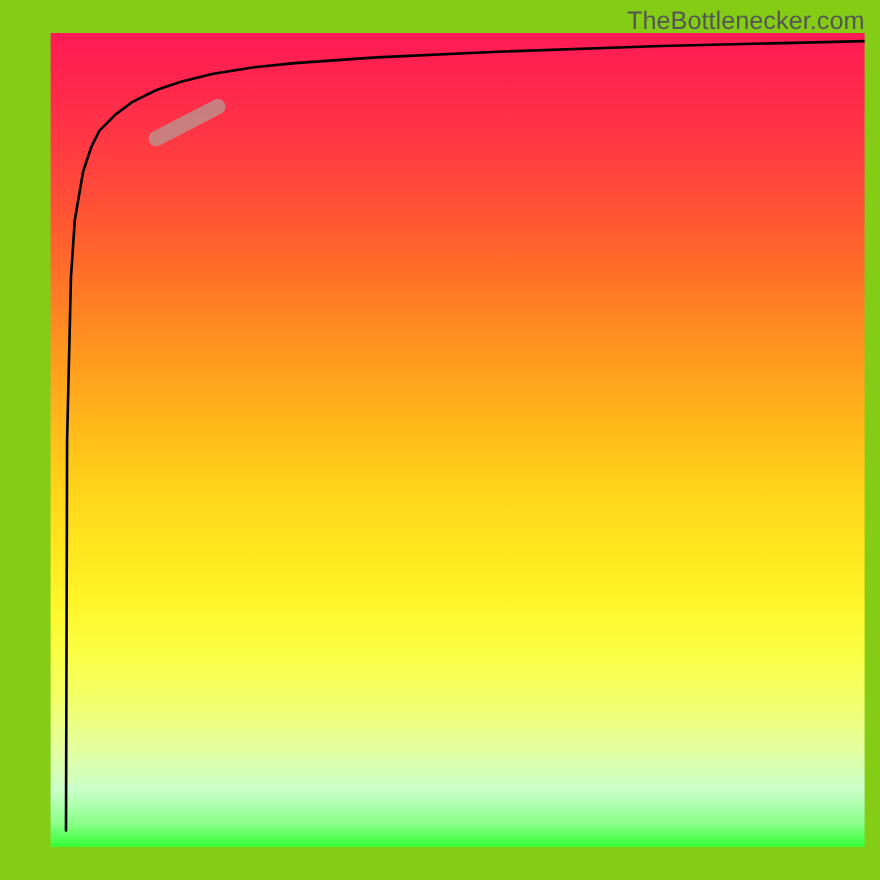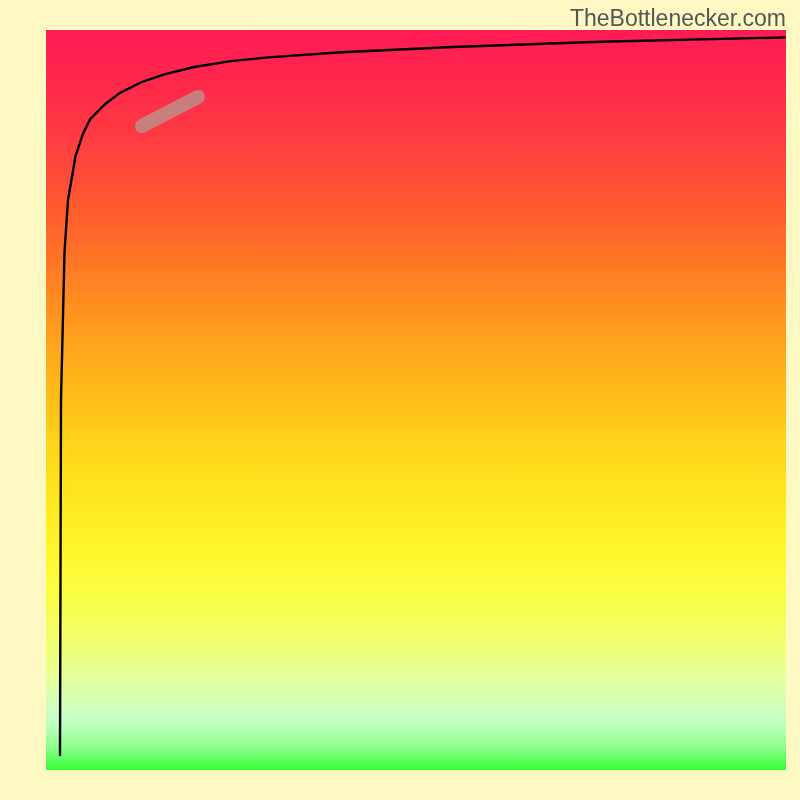--- a/index.html
+++ b/index.html
@@ -8,21 +8,21 @@
     width: 800px;
     height: 800px;
     background: #000;
     overflow: hidden;
     font-family: Arial, Helvetica, sans-serif;
   }
   .chart-container {
     position: relative;
     width: 800px;
     height: 800px;
-    background: #fef9c3;
+    background: #84cc16;
   }
   .plot-area {
     position: absolute;
     left: 46px;
     top: 30px;
     width: 740px;
     height: 740px;
     background: linear-gradient(
       to bottom,
       #ff1a55 0%,

